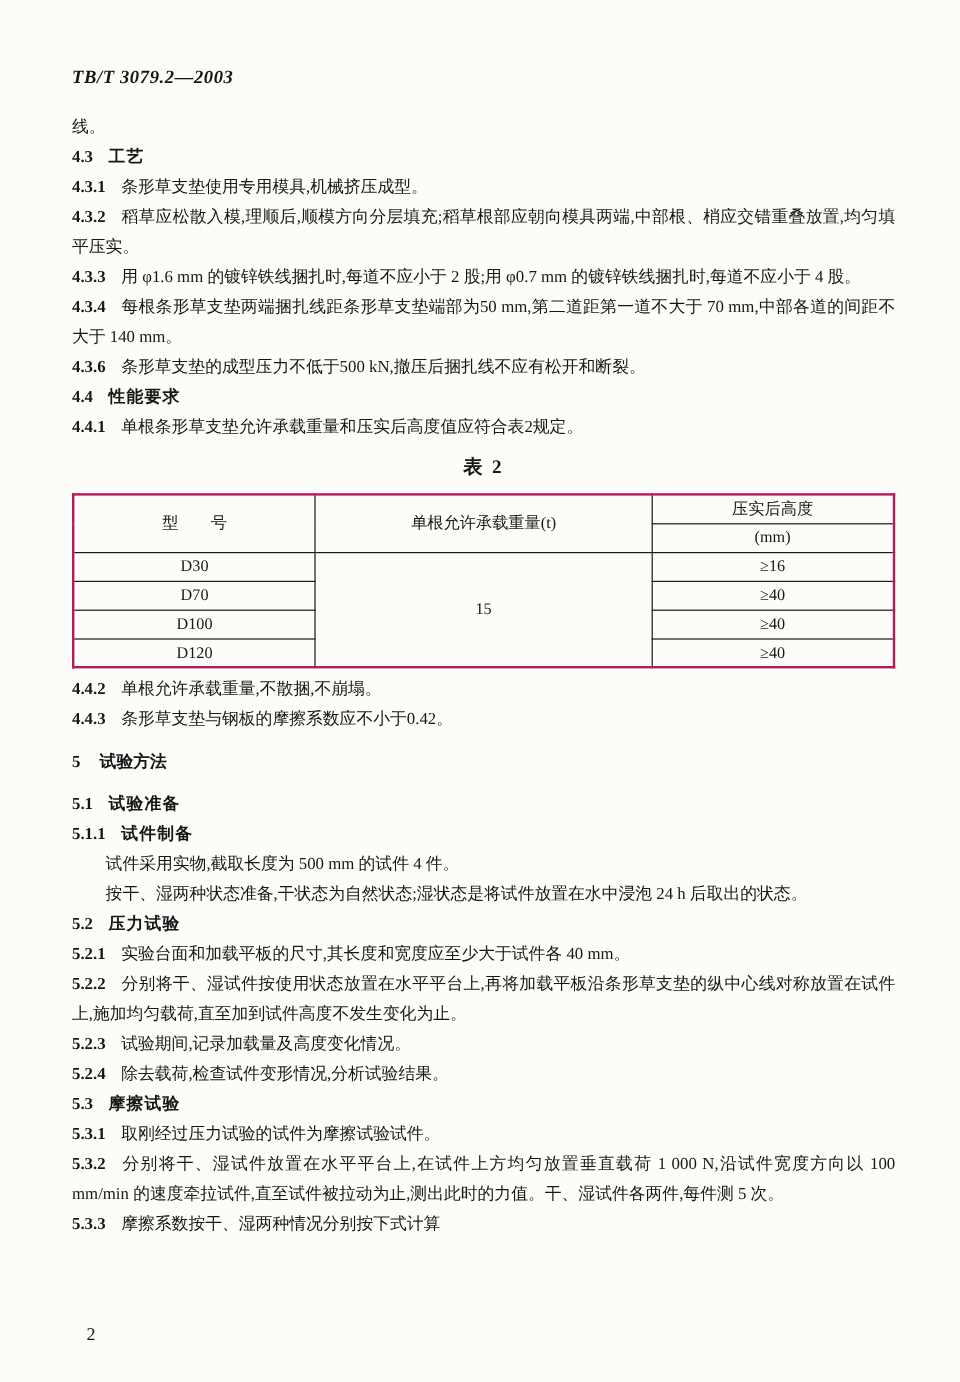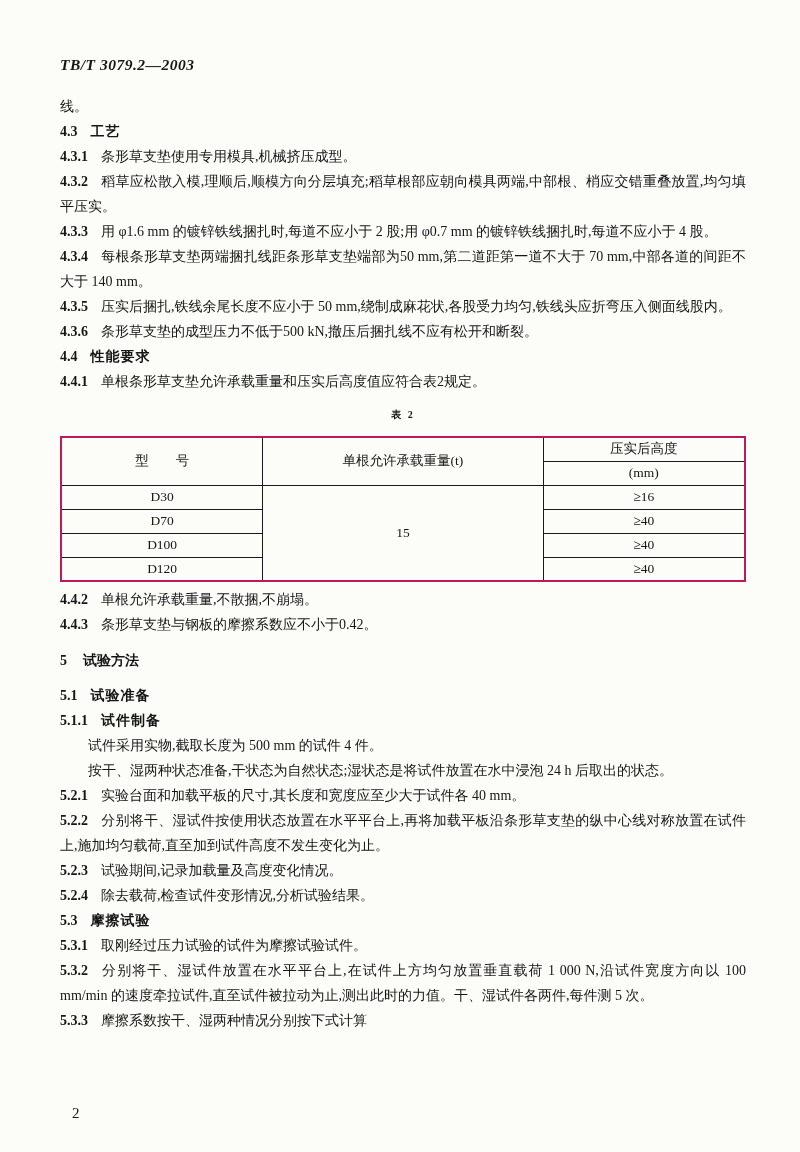--- a/index.html
+++ b/index.html
@@ -30,21 +30,21 @@
   .num { font-weight: bold; margin-right: 13px; white-space: nowrap; }
   .heading { font-weight: bold; }
   .heading .txt { font-weight: bold; letter-spacing: 1px; }
   .chapter { font-weight: bold; margin: 11px 0 10px 0; }
   .chapter .num { margin-right: 16px; }
   .indent { text-indent: 28px; }
   .table-block { margin: 8px 0 5px 0; }
   .tbl-caption {
     text-align: center;
     font-weight: bold;
-    font-size: 10px;
+    font-size: 16px;
     margin: 3px 0 9px 0;
     letter-spacing: 2px;
   }
   table.spec {
     width: 100%;
     border-collapse: collapse;
     border: 2px solid #be185d;
     table-layout: fixed;
   }
   .spec th, .spec td {
@@ -79,21 +79,20 @@
     <div class="para heading"><span class="num">4.3</span><span class="txt">工艺</span></div>
 
     <div class="para"><span class="num">4.3.1</span><span>条形草支垫使用专用模具,机械挤压成型。</span></div>
 
     <div class="para"><span class="num">4.3.2</span><span>稻草应松散入模,理顺后,顺模方向分层填充;稻草根部应朝向模具两端,中部根、梢应交错重叠放置,均匀填平压实。</span></div>
 
     <div class="para"><span class="num">4.3.3</span><span>用 φ1.6 mm 的镀锌铁线捆扎时,每道不应小于 2 股;用 φ0.7 mm 的镀锌铁线捆扎时,每道不应小于 4 股。</span></div>
 
     <div class="para"><span class="num">4.3.4</span><span>每根条形草支垫两端捆扎线距条形草支垫端部为50 mm,第二道距第一道不大于 70 mm,中部各道的间距不大于 140 mm。</span></div>
 
-    <div class="para"><span class="num">4.3.5</span><span>压实后捆扎,铁线余尾长度不应小于 50 mm,绕制成麻花状,各股受力均匀,铁线头应折弯压入侧面线股内。</span></div>
 
     <div class="para"><span class="num">4.3.6</span><span>条形草支垫的成型压力不低于500 kN,撤压后捆扎线不应有松开和断裂。</span></div>
 
     <div class="para heading"><span class="num">4.4</span><span class="txt">性能要求</span></div>
 
     <div class="para"><span class="num">4.4.1</span><span>单根条形草支垫允许承载重量和压实后高度值应符合表2规定。</span></div>
 
     <div class="table-block">
       <div class="tbl-caption">表 2</div>
       <table class="spec">
@@ -142,20 +141,21 @@
 
     <div class="para heading"><span class="num">5.1</span><span class="txt">试验准备</span></div>
 
     <div class="para heading"><span class="num">5.1.1</span><span class="txt">试件制备</span></div>
 
     <div class="para indent"><span>试件采用实物,截取长度为 500 mm 的试件 4 件。</span></div>
 
 
     <div class="para indent"><span>按干、湿两种状态准备,干状态为自然状态;湿状态是将试件放置在水中浸泡 24 h 后取出的状态。</span></div>
 
+    <div class="para heading"><span class="num">5.2</span><span class="txt">压力试验</span></div>
 
     <div class="para"><span class="num">5.2.1</span><span>实验台面和加载平板的尺寸,其长度和宽度应至少大于试件各 40 mm。</span></div>
 
     <div class="para"><span class="num">5.2.2</span><span>分别将干、湿试件按使用状态放置在水平平台上,再将加载平板沿条形草支垫的纵中心线对称放置在试件上,施加均匀载荷,直至加到试件高度不发生变化为止。</span></div>
 
     <div class="para"><span class="num">5.2.3</span><span>试验期间,记录加载量及高度变化情况。</span></div>
 
     <div class="para"><span class="num">5.2.4</span><span>除去载荷,检查试件变形情况,分析试验结果。</span></div>
 
     <div class="para heading"><span class="num">5.3</span><span class="txt">摩擦试验</span></div>

